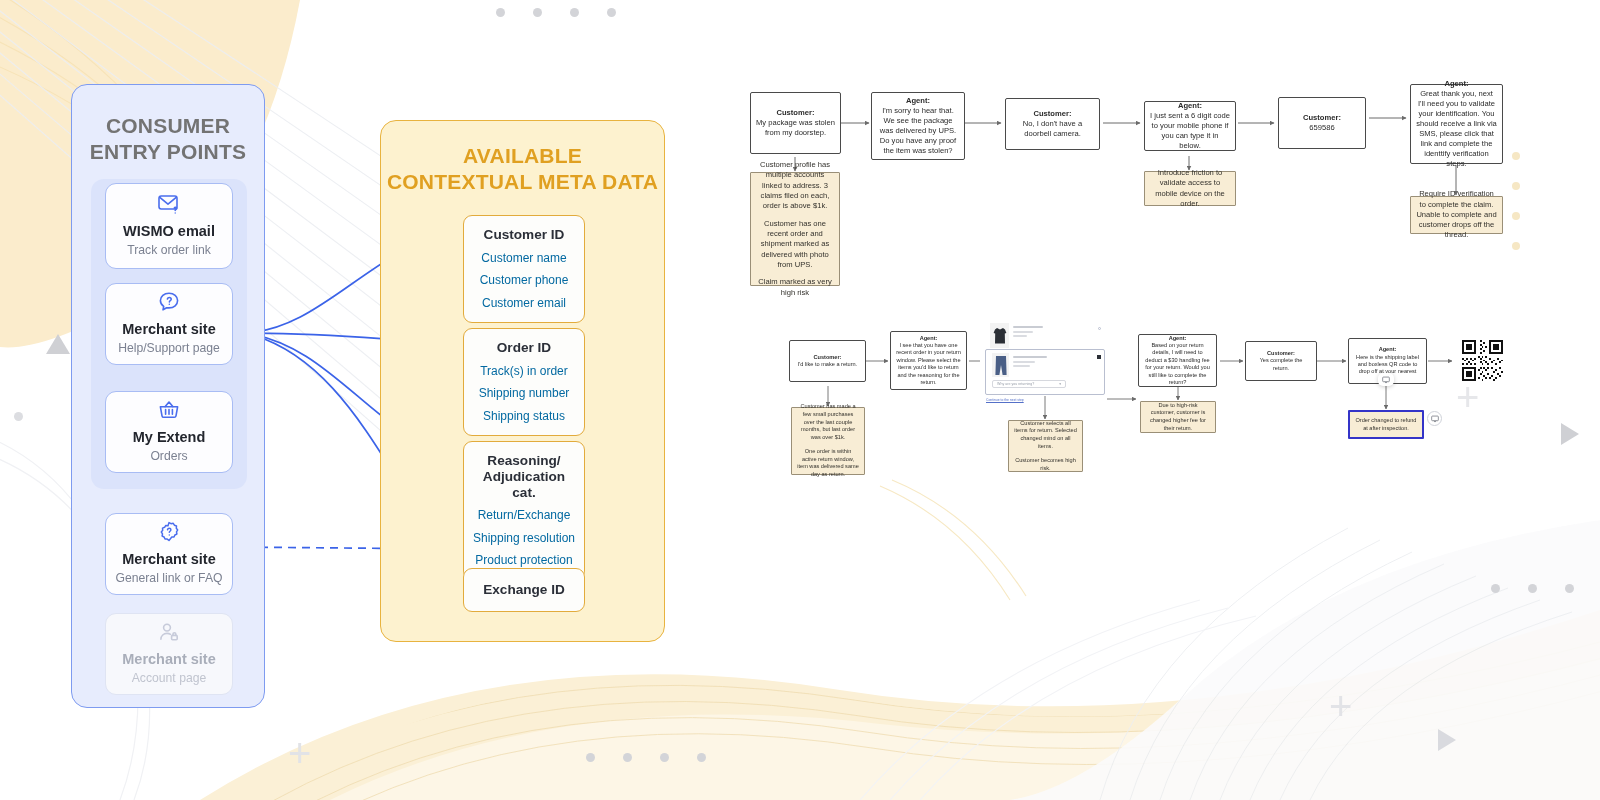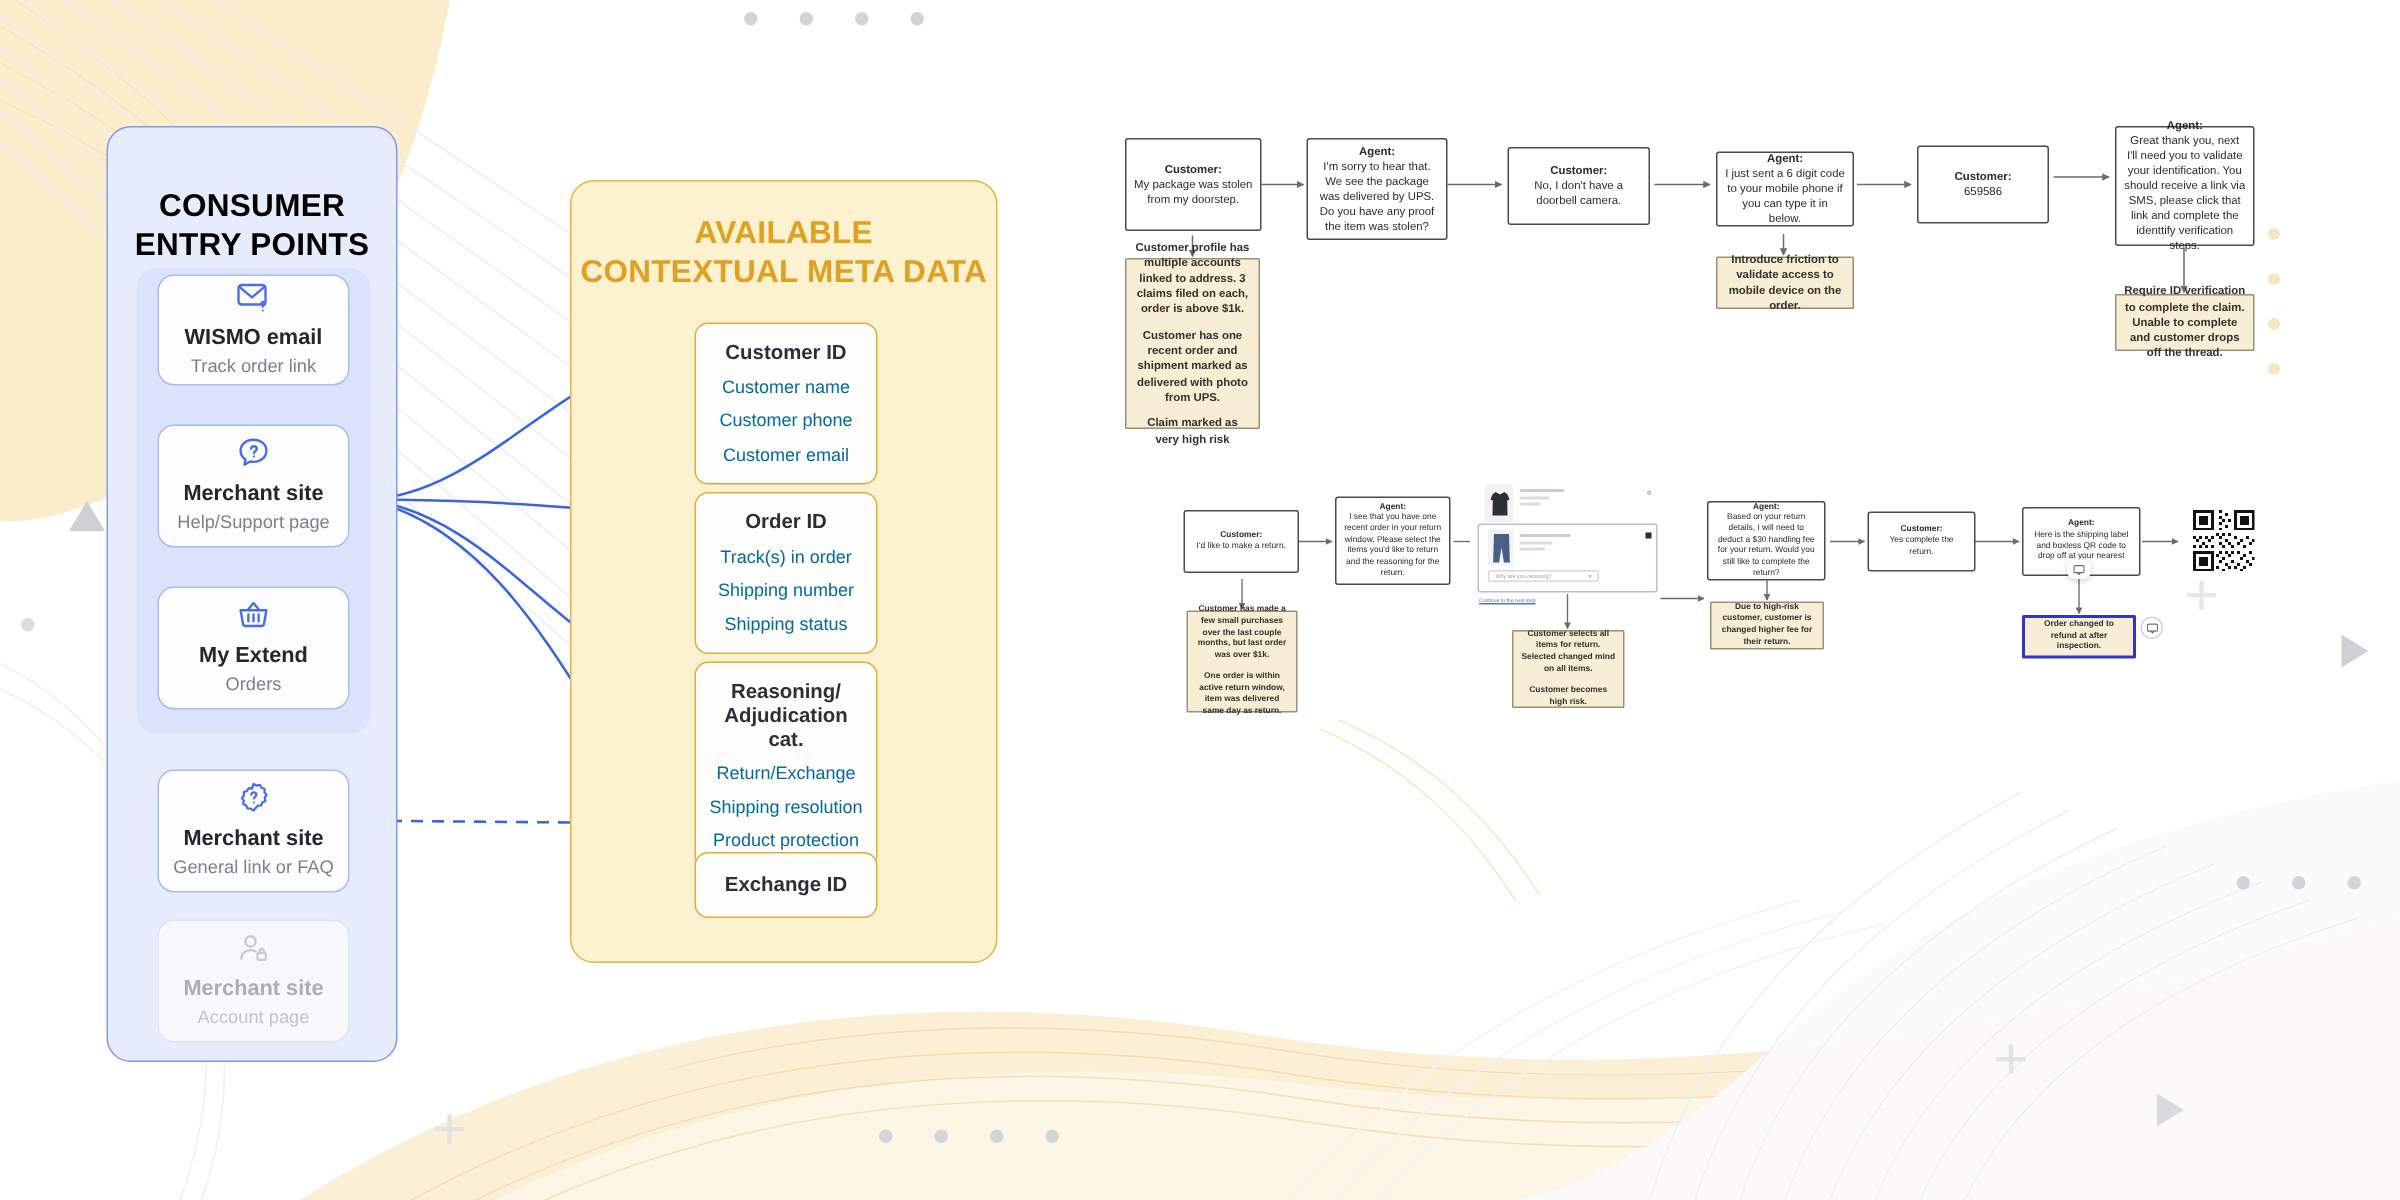--- a/index.html
+++ b/index.html
@@ -60,21 +60,21 @@
     left: 380px; top: 84px; width: 285px; height: 522px;
     background: #fdf2cf;
     border: 1.6px solid #e8b33f;
     margin-top: 36px;
   }
   .panel-title {
     text-align: center; line-height: 1.22;
     font-weight: 700; letter-spacing: .2px;
   }
   .panel-blue .panel-title {
-    color: #000000; font-size: 21px; margin-top: 40px;
+    color: #737373; font-size: 21px; margin-top: 28px;
   }
   .panel-yellow .panel-title {
     color: #e0a021; font-size: 21px; margin-top: 22px;
   }
 
   .group-blue {
     position: absolute; left: 19px; top: 94px; width: 156px; height: 310px;
     background: #dbe3fb; border-radius: 13px;
   }
 
@@ -138,21 +138,21 @@
     position: absolute;
     background: #f8edd5;
     border: 1.1px solid #9a8f77;
     border-radius: 1px;
     display: flex; align-items: center; justify-content: center;
     text-align: center;
     padding: 5px 5px;
     color: #33312c;
   }
   .note-box.highlight { border: 2.4px solid #3434c8; }
-  .note-box .tx { line-height: 1.36; font-weight: bold; }
+  .note-box .tx { line-height: 1.36; }
   .note-box .tx p { margin: 0; }
   .note-box .tx p + p { margin-top: 7px; }
 
   .f1 .flow-box, .f1 .note-box { font-size: 7.6px; }
   .f2 .flow-box, .f2 .note-box { font-size: 5.6px; }
 
   
   .mock {
     position: absolute;
     background: #ffffff;
@@ -337,21 +337,21 @@
     <circle cx="232" cy="547" r="5" fill="#3b63e8"></circle>
   </svg>
 
   <div class="panel panel-blue">
     <div class="panel-title">
       <div>CONSUMER</div>
       <div>ENTRY POINTS</div>
     </div>
     <div class="group-blue"></div>
 
-    <div class="ep-card" style="top:98px; height:74px;">
+    <div class="ep-card" style="top:98px; height:86px;">
       <span class="ep-icon">
         <svg width="25" height="23" viewBox="0 0 25 23" fill="none" stroke="currentColor" stroke-width="1.6" stroke-linecap="round" stroke-linejoin="round">
           <rect x="2" y="3" width="18" height="13" rx="2.2"></rect>
           <path d="M2.8 4.4 L11 11.2 L19.2 4.4"></path>
           <path d="M18.2 17.4c0-1 1.6-1.1 1.6-2.1 0-.6-.5-1-1.2-1-.6 0-1.1.3-1.3.8"></path>
           <circle cx="18.2" cy="20" r=".7" fill="currentColor" stroke="none"></circle>
         </svg>
       </span>
       <span class="ep-title">WISMO email</span>
       <span class="ep-sub">Track order link</span>

